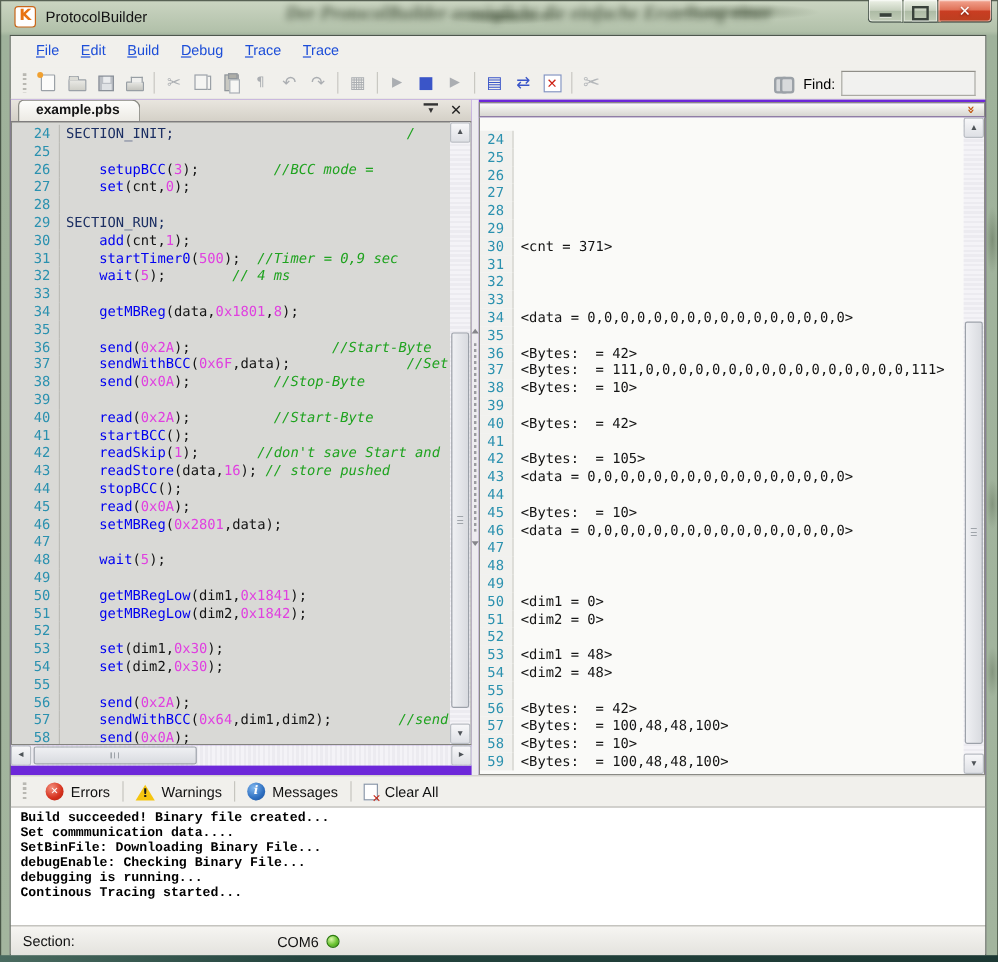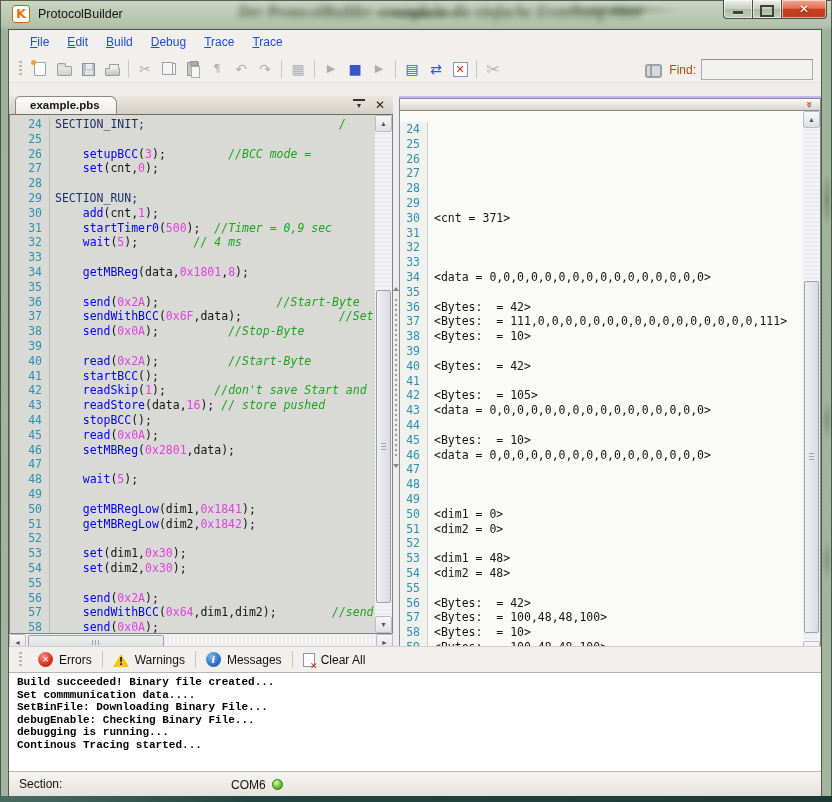--- a/index.html
+++ b/index.html
@@ -61,24 +61,24 @@
   .ic-copy{width:10px;height:12px;background:#F5F5F3;border:1px solid #9BA1A7;position:relative;margin-left:4px;}
   .ic-copy::before{content:"";position:absolute;left:-5px;top:-2px;width:9px;height:11px;background:#F5F5F3;border:1px solid #9BA1A7;}
   .ic-paste{width:12px;height:14px;background:#C9C9C2;border:1px solid #91979D;position:relative;}
   .ic-paste::before{content:"";position:absolute;left:2px;top:-2px;width:6px;height:3px;background:#AEAEA8;border:1px solid #91979D;}
   .ic-paste::after{content:"";position:absolute;left:3px;top:3px;width:7px;height:10px;background:#F6F6F4;border:1px solid #A8AEB4;}
   .ic-boxed{width:15px;height:15px;background:#FFF;border:1px solid #8494C0;color:#CE2316;font:700 11px/14px "DejaVu Sans",sans-serif;text-align:center;}
   .ic-binoc{width:17px;height:11px;position:relative;margin-right:2px;}
   .ic-binoc::before,.ic-binoc::after{content:"";position:absolute;top:0;width:8px;height:10px;border:2px solid #9BA1A7;border-radius:3px;background:#D7D9DB;}
   .ic-binoc::before{left:0;} .ic-binoc::after{right:0;}
   .find-wrap{position:absolute;right:8px;top:3px;display:flex;align-items:center;gap:5px;}
-  .find-label{font-size:12px;color:#c2410c;}
+  .find-label{font-size:12px;color:#000000;}
   .find-input{width:112px;height:21px;background:#F1F1EF;border:1px solid #ABAAA3;border-top-color:#8F8E88;}
   
-  .main{position:absolute;left:0;top:66px;right:0;height:563px;background:#c4b5fd;}
+  .main{position:absolute;left:0;top:53px;right:0;height:563px;background:#6d28d9;}
   .left-pane{position:absolute;left:0;top:0;width:384px;height:563px;}
   .tabbar{position:absolute;left:0;top:0;right:0;height:18px;background:linear-gradient(180deg,#E9E6DF,#D4D0C7);}
   .tab{position:absolute;left:6px;top:0;height:18px;padding:0 16px 0 14px;background:linear-gradient(180deg,#FDFDFB,#ECEAE4);
     border:1px solid #8A8A84;border-bottom:none;border-radius:5px 7px 0 0;font:700 11.5px/17px "Liberation Sans",sans-serif;color:#141414;}
   .tab-menu{position:absolute;right:28px;top:3px;width:12px;text-align:center;color:#333;font-size:7px;line-height:10px;border-top:2px solid #333;}
   .tab-close{position:absolute;right:8px;top:1px;color:#222;font:700 12px/16px "DejaVu Sans",sans-serif;}
   .editor{position:absolute;left:0;top:18px;right:0;height:520px;background:#D9D9D6;border:1px solid #83837E;border-top-color:#6E6E69;}
   .code-area{position:absolute;left:0;top:0;right:17px;bottom:0;overflow:hidden;padding-top:2px;}
   .crow{display:flex;height:14.8px;font:11.5px/14.8px "DejaVu Sans Mono",monospace;white-space:pre;}
   .gut{flex:0 0 40px;text-align:right;padding-right:7px;color:var(--ln);border-right:1px solid #BCBCB7;margin-right:5px;}

